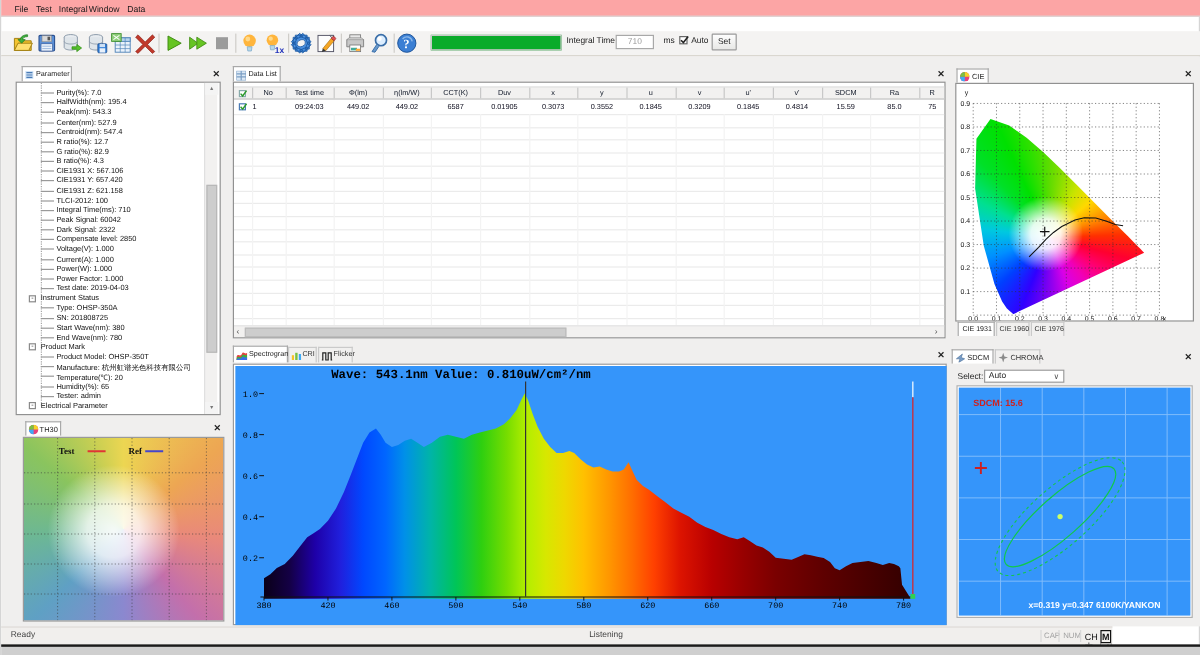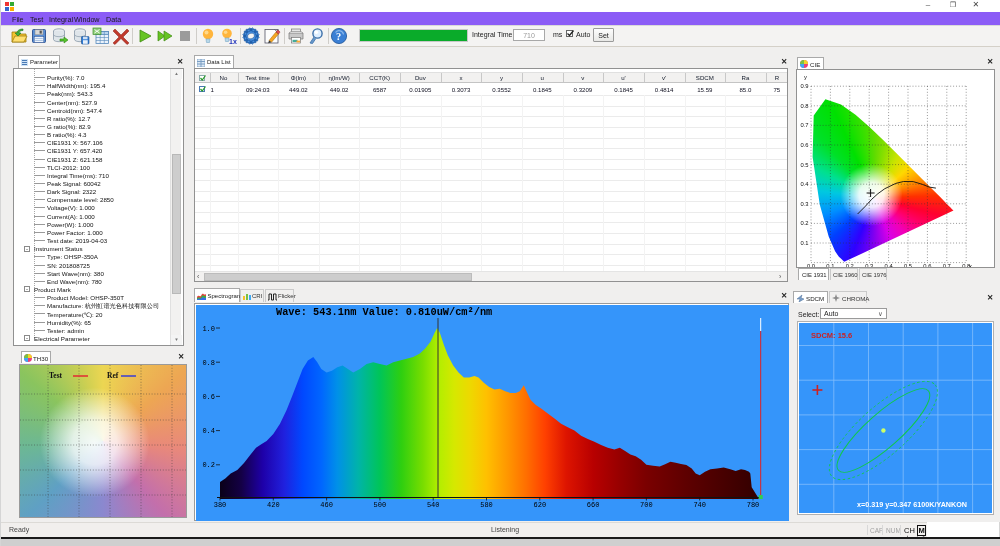--- a/index.html
+++ b/index.html
@@ -3,21 +3,21 @@
 *{margin:0;padding:0;box-sizing:border-box}
 html,body{width:1000px;height:546px;overflow:hidden}
 body{font-family:"Liberation Sans",sans-serif;background:#fff;position:relative}
 .abs{position:absolute}
 #root{position:absolute;left:0;top:0;width:1000px;height:546px;border-left:1px solid #d5d5d5;border-right:1px solid #d5d5d5;background:#fff}
 
 #title{left:0;top:0;width:1000px;height:12px;background:#fff;font-size:8.5px;color:#2a2a2a;letter-spacing:0.2px}
 #title .txt{position:absolute;left:16px;top:2px;letter-spacing:0.1px}
 .winbtn{position:absolute;top:0px;font-size:8px;color:#444;width:14px;text-align:center}
 
-#menu{left:0;top:12px;width:1000px;height:14px;background:#8b5cf6;border-bottom:1px solid #d9d9d9;font-size:7.2px;color:#1b1b1b}
+#menu{left:0;top:0;width:1000px;height:14px;background:#fca5a5;border-bottom:1px solid #d9d9d9;font-size:7.2px;color:#1b1b1b}
 #menu span{position:absolute;top:3px}
 
 #toolbar{left:0;top:26px;width:1000px;height:21px;background:#f4f3f2;border-bottom:1px solid #d4d0c8}
 .tbsep{position:absolute;top:2px;width:1px;height:16px;background:#cfcdc9}
 .ticon{position:absolute;top:1px;width:18px;height:18px}
 
 #client{left:0;top:47px;width:1000px;height:475px;background:#f0efee}
 .tab{position:absolute;background:#fff;border:1px solid #a9a9a9;border-bottom:none;font-size:6.2px;color:#222;white-space:nowrap}
 .tabg{position:absolute;background:#f1f0ef;border:1px solid #cacaca;border-bottom:none;font-size:6.2px;color:#333;white-space:nowrap}
 .closex{position:absolute;font-size:7.5px;color:#222;font-weight:bold}

